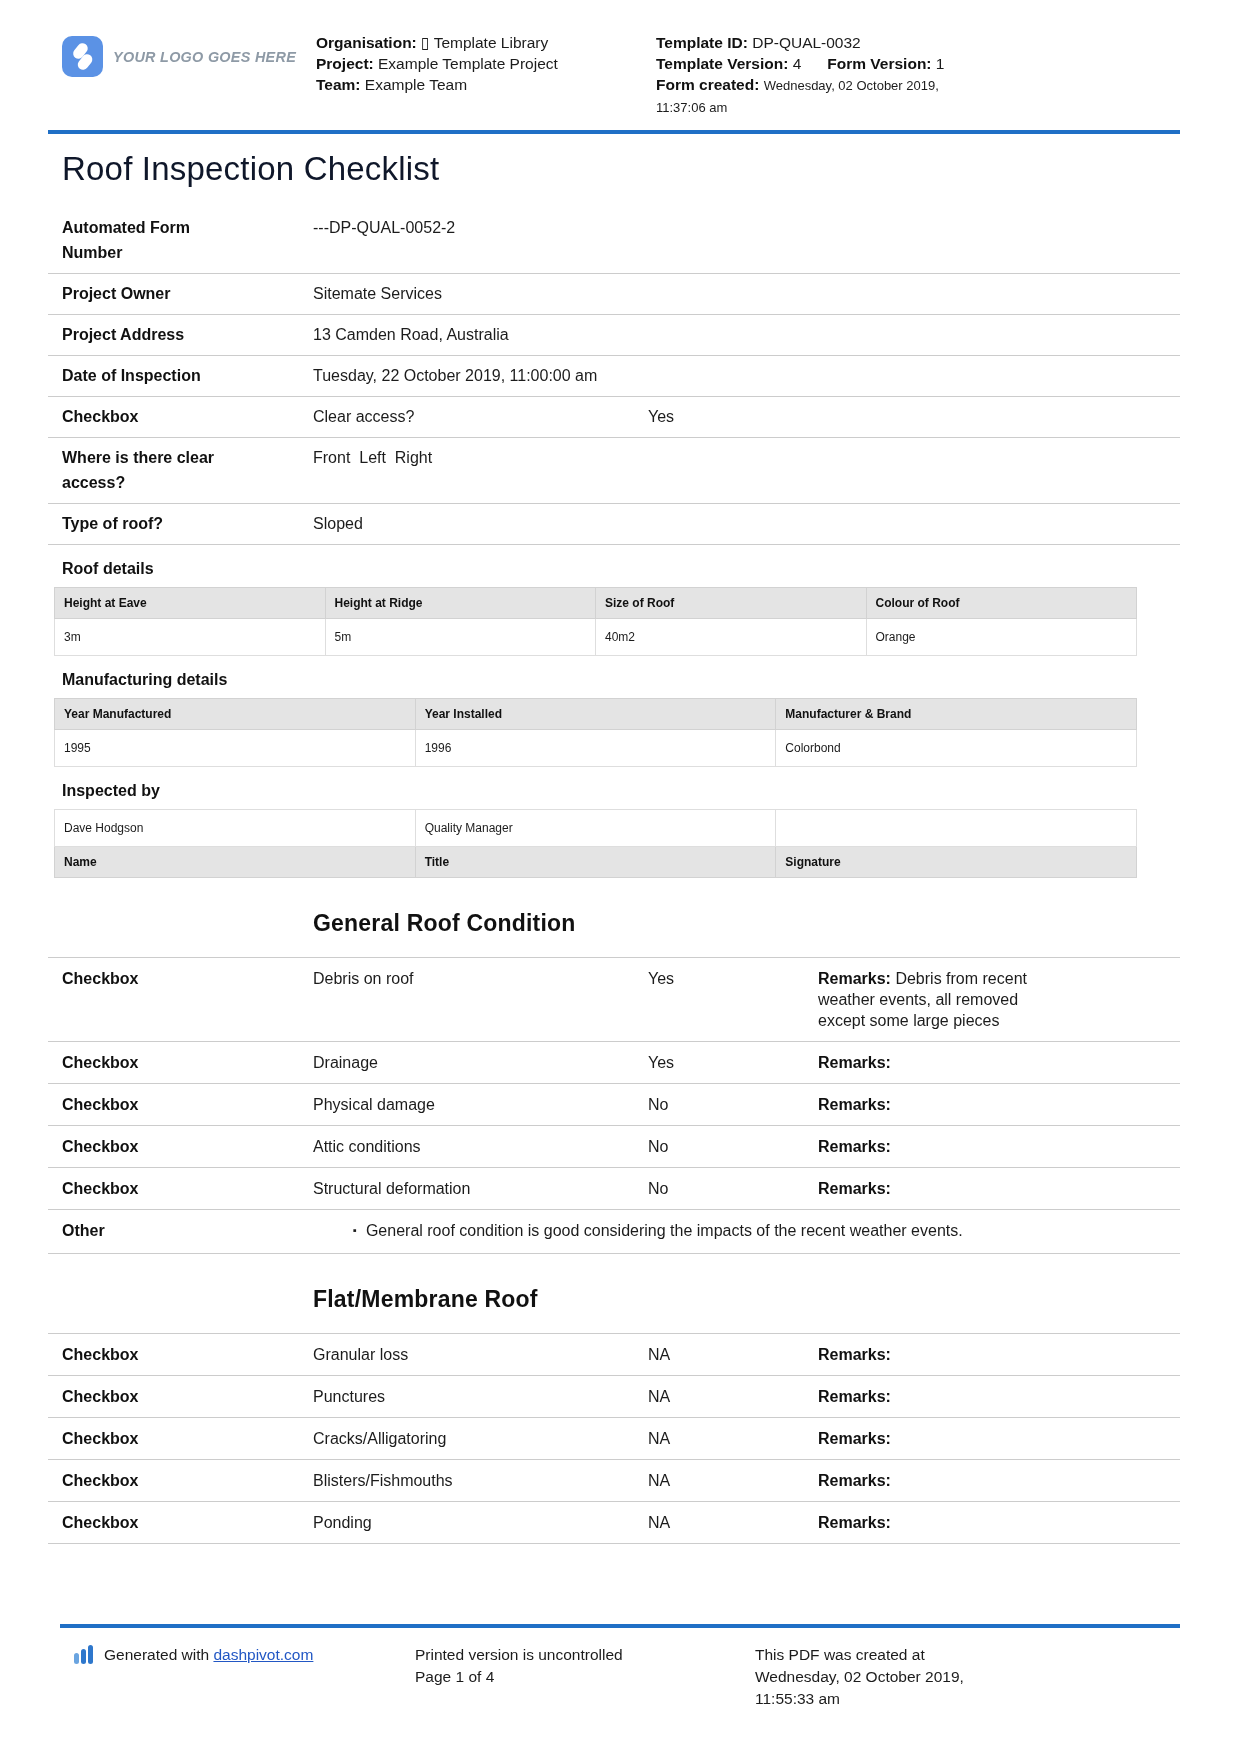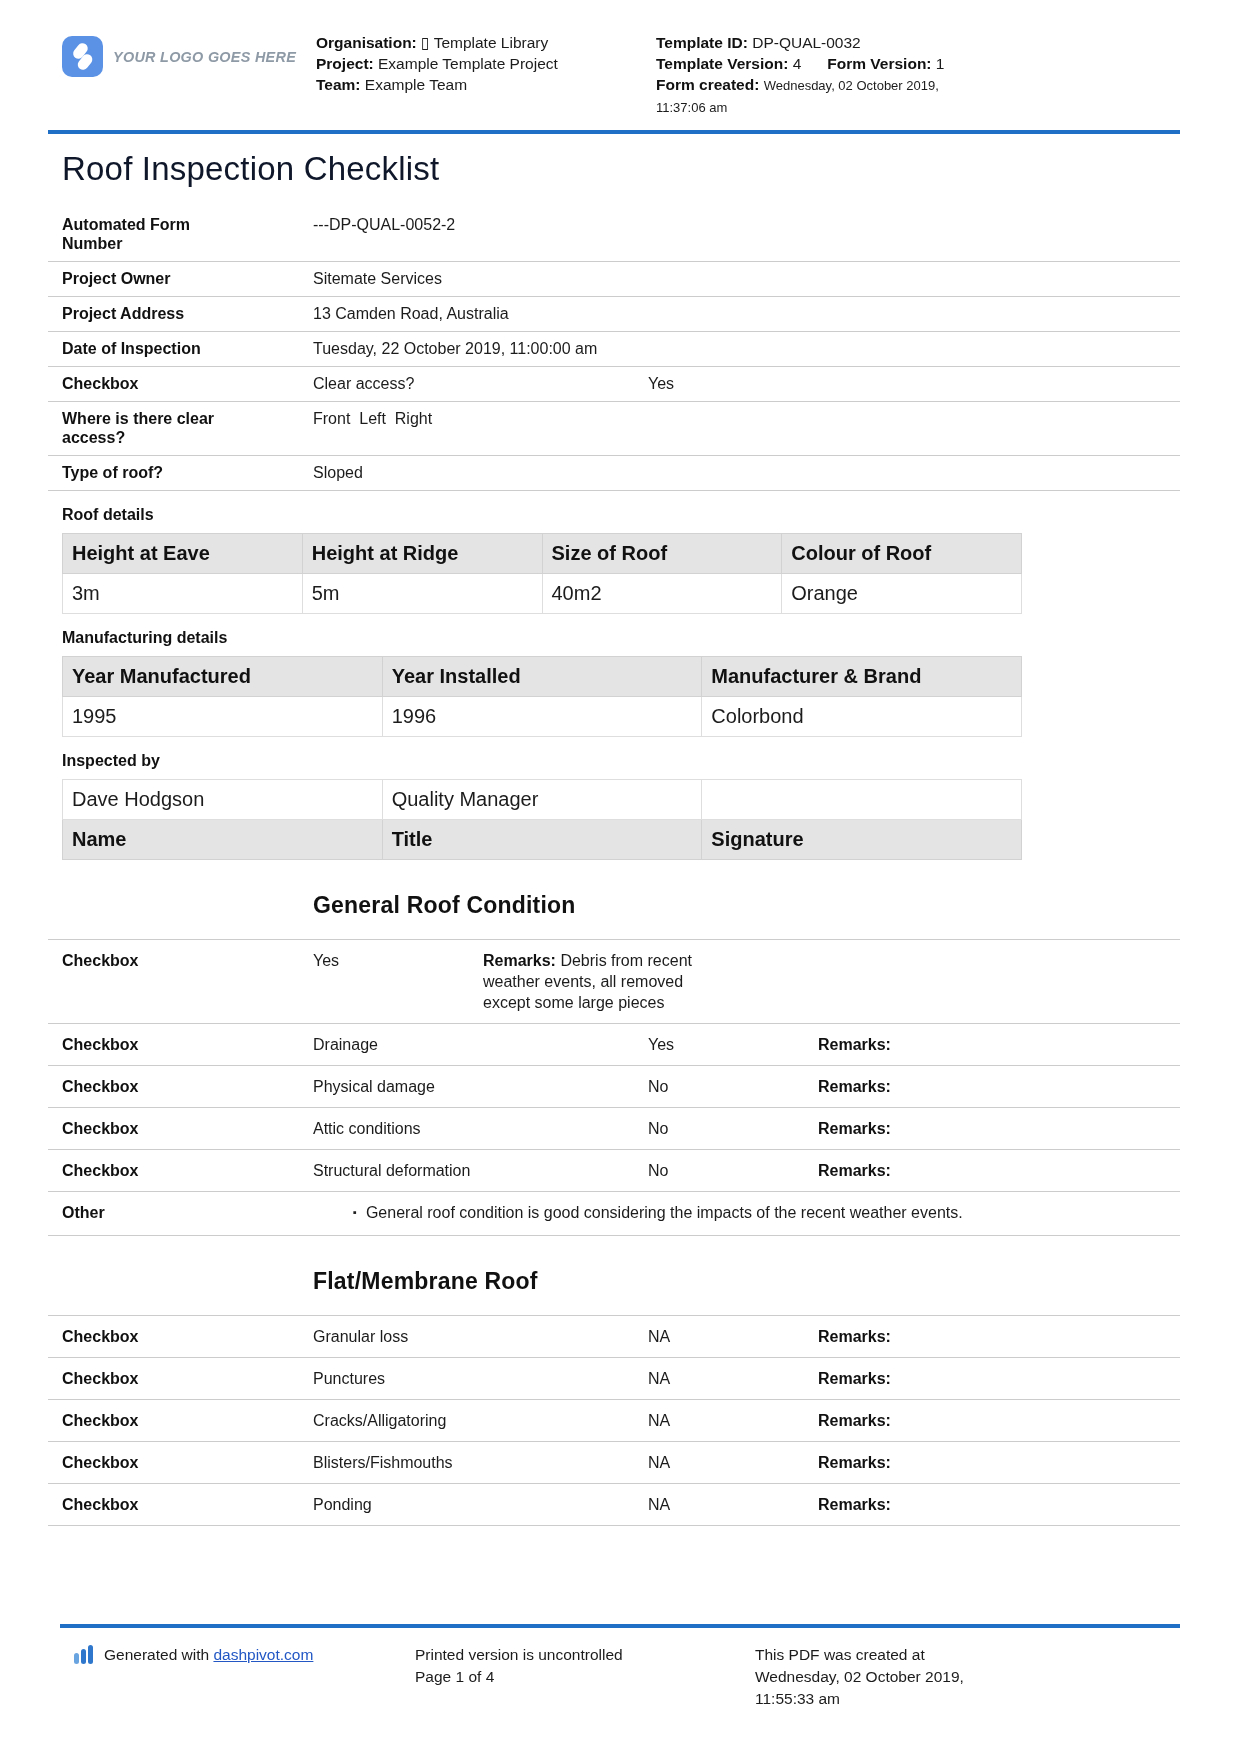--- a/index.html
+++ b/index.html
@@ -27,27 +27,27 @@
   .hline { margin-bottom: 0; }
   .hline b { font-weight: 700; color: #111; }
   .meta-gap { display: inline-block; width: 26px; }
   .small-val { font-size: 13px; }
   .glyph-box { display: inline; }
   
   .rule { height: 4px; background: #1f6fc6; margin-top: 12px; }
   
   h1 { font-size: 33px; font-weight: 500; color: #0f172a; padding-left: 14px; margin: 16px 0 20px 0; letter-spacing: 0.2px; }
   
-  .frow { display: flex; padding: 7px 15px 8px 14px; border-bottom: 1px solid #cccccc; font-size: 16px; line-height: 19px; }
+  .frow { display: flex; padding: 7px 15px 8px 14px; border-bottom: 1px solid #cccccc; font-size: 16px; line-height: 25px; }
   .flabel { flex: 0 0 251px; font-weight: 700; color: #111; padding-right: 76px; }
   .fvalue { flex: 0 0 335px; white-space: pre-wrap; }
   .fanswer { flex: 1 1 auto; }
   
   .subhead { font-weight: 700; font-size: 16px; color: #111; padding-left: 14px; margin: 15px 0 9px 0; }
-  table.dtable { border-collapse: collapse; margin-left: 14px; width: 960px; font-size: 20px; table-layout: fixed; }
+  table.dtable { border-collapse: collapse; margin-left: 6px; width: 1083px; font-size: 12px; table-layout: fixed; }
   table.dtable th { background: #e4e4e4; border: 1px solid #d2d2d2; text-align: left; font-weight: 700; color: #111; padding: 8px 9px; }
   table.dtable td { background: #fff; border: 1px solid #dedede; padding: 8px 9px; height: 37px; }
   
   h2 { font-size: 23px; font-weight: 700; color: #111; margin: 32px 0 20px 265px; letter-spacing: 0.2px; }
   .srows { border-top: 1px solid #cccccc; }
   .srow { display: flex; padding: 10px 15px 10px 14px; border-bottom: 1px solid #cccccc; font-size: 16px; line-height: 21px; }
   .c1 { flex: 0 0 251px; font-weight: 700; color: #111; }
   .c2 { flex: 0 0 335px; }
   .c3 { flex: 0 0 170px; }
   .c4 { flex: 0 0 210px; }
@@ -201,20 +201,21 @@
       <th>Title</th>
       <th>Signature</th>
     </tr>
   </tbody>
     </table>
 
   <h2>General Roof Condition</h2>
   <div class="srows">
     <div class="srow">
       <div class="c1">Checkbox</div>
+      <div class="c2">Debris on roof</div>
       <div class="c3">Yes</div>
       <div class="c4"><b>Remarks:</b> <span>Debris from recent weather events, all removed except some large pieces</span></div>
     </div>
     <div class="srow">
       <div class="c1">Checkbox</div>
       <div class="c2">Drainage</div>
       <div class="c3">Yes</div>
       <div class="c4"><b>Remarks:</b> <span></span></div>
     </div>
     <div class="srow">

